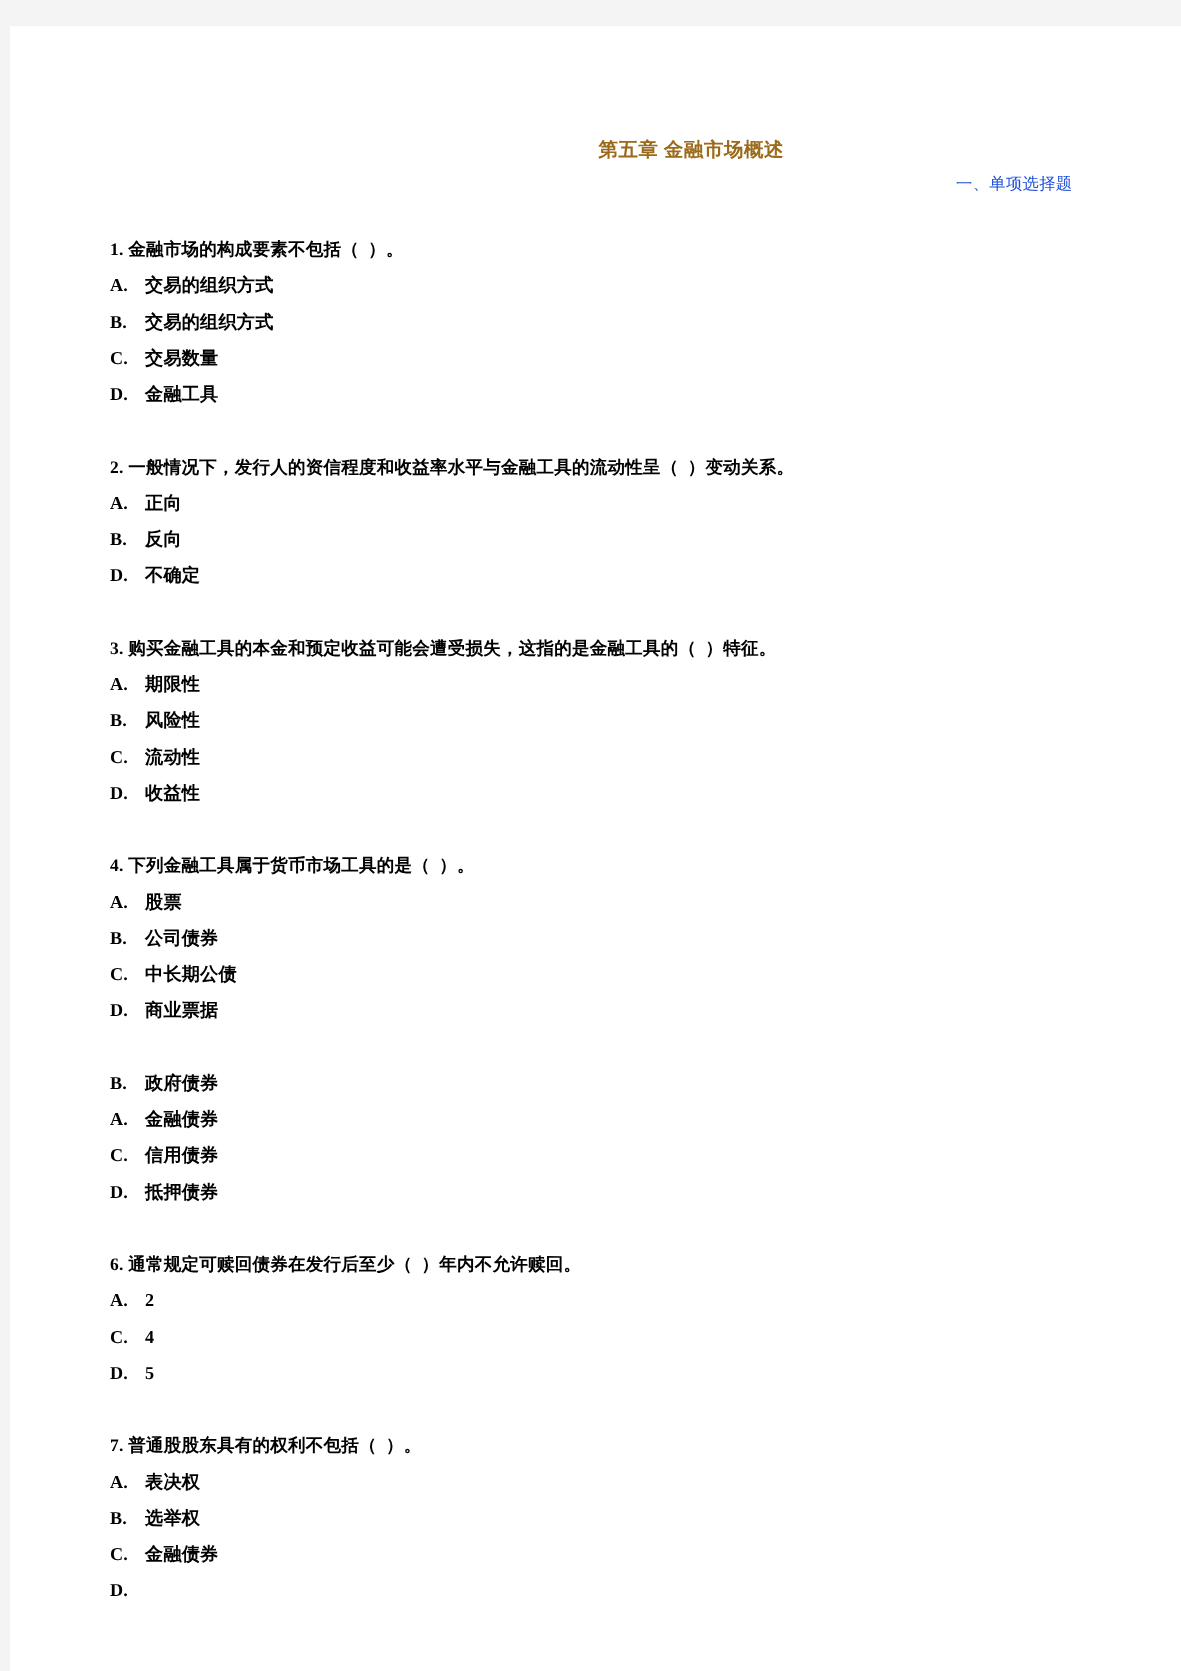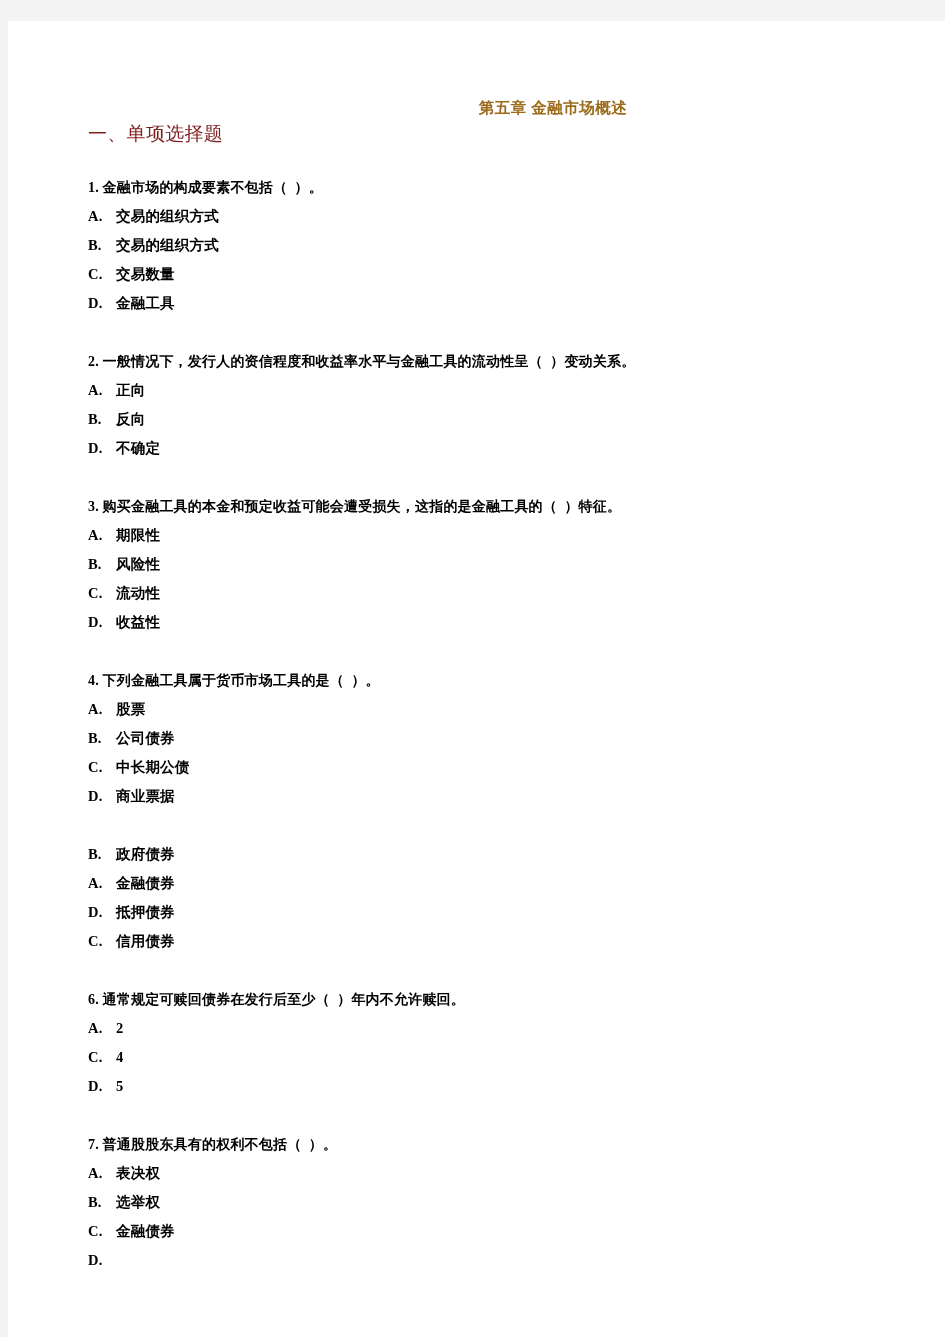--- a/index.html
+++ b/index.html
@@ -28,31 +28,32 @@
     top: 74px;
     width: 770px;
   }
   .doc-title {
     text-align: center;
     color: #9b6b1b;
     font-weight: bold;
     font-size: 15.5px;
     line-height: 26px;
     letter-spacing: 0.5px;
-    margin: 0 0 0 0;
+    margin: 13px 0 0 0;
     padding-left: 160px;
   }
   .section-heading {
-    font-size: 19px;
+    font-size: 13px;
     line-height: 26px;
-    color: #7f1d1d;
+    color: #1d4ed8;
     font-weight: normal;
     font-family: "Liberation Sans", "DejaVu Sans", sans-serif;
     margin: 0;
     letter-spacing: 0.3px;
+    text-align: right;
   }
   .spacer {
     height: 26px;
   }
   .q-block {
     margin: 0;
   }
   .q-stem {
     font-size: 14px;
     line-height: 29px;
@@ -117,22 +118,22 @@
           <div class="q-stem">4. 下列金融工具属于货币市场工具的是（  ）。</div>
           <div class="opt-row"><span class="opt-letter">A.</span><span>股票</span></div>
           <div class="opt-row"><span class="opt-letter">B.</span><span>公司债券</span></div>
           <div class="opt-row"><span class="opt-letter">C.</span><span>中长期公债</span></div>
           <div class="opt-row"><span class="opt-letter">D.</span><span>商业票据</span></div>
         </div>
         <div class="q-gap"></div>
         <div class="q-block">
           <div class="opt-row"><span class="opt-letter">B.</span><span>政府债券</span></div>
           <div class="opt-row"><span class="opt-letter">A.</span><span>金融债券</span></div>
+          <div class="opt-row"><span class="opt-letter">C.</span><span>信用债券</span></div>
           <div class="opt-row"><span class="opt-letter">D.</span><span>抵押债券</span></div>
-          <div class="opt-row"><span class="opt-letter">C.</span><span>信用债券</span></div>
         </div>
         <div class="q-gap"></div>
         <div class="q-block">
           <div class="q-stem">6. 通常规定可赎回债券在发行后至少（  ）年内不允许赎回。</div>
           <div class="opt-row"><span class="opt-letter">A.</span><span>2</span></div>
           <div class="opt-row"><span class="opt-letter">C.</span><span>4</span></div>
           <div class="opt-row"><span class="opt-letter">D.</span><span>5</span></div>
         </div>
         <div class="q-gap"></div>
         <div class="q-block">

